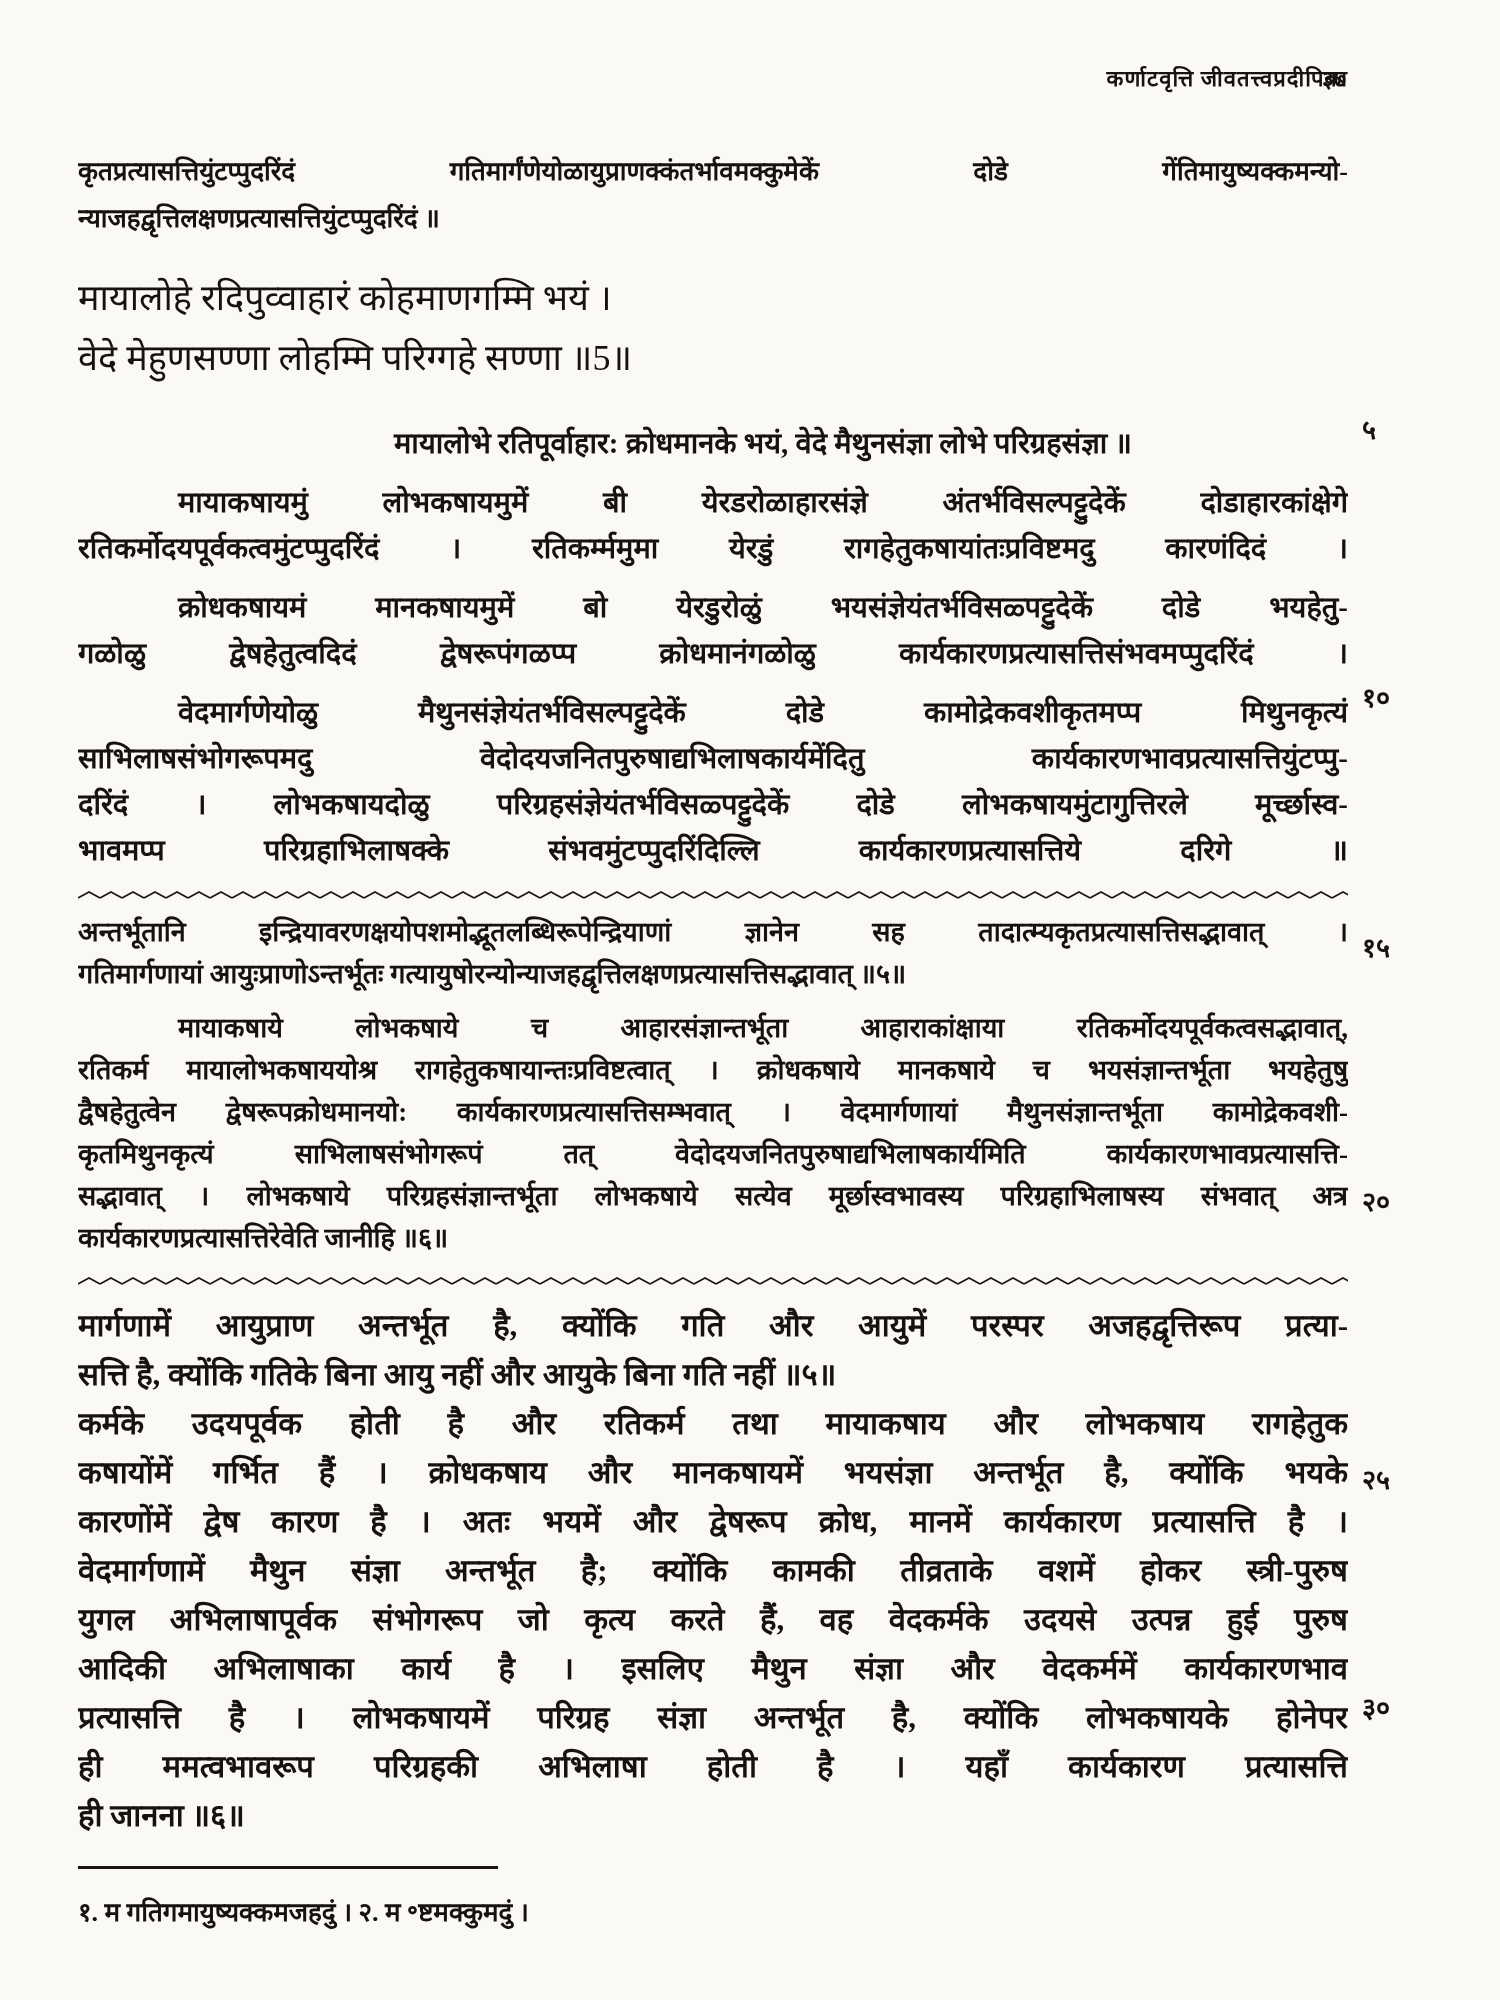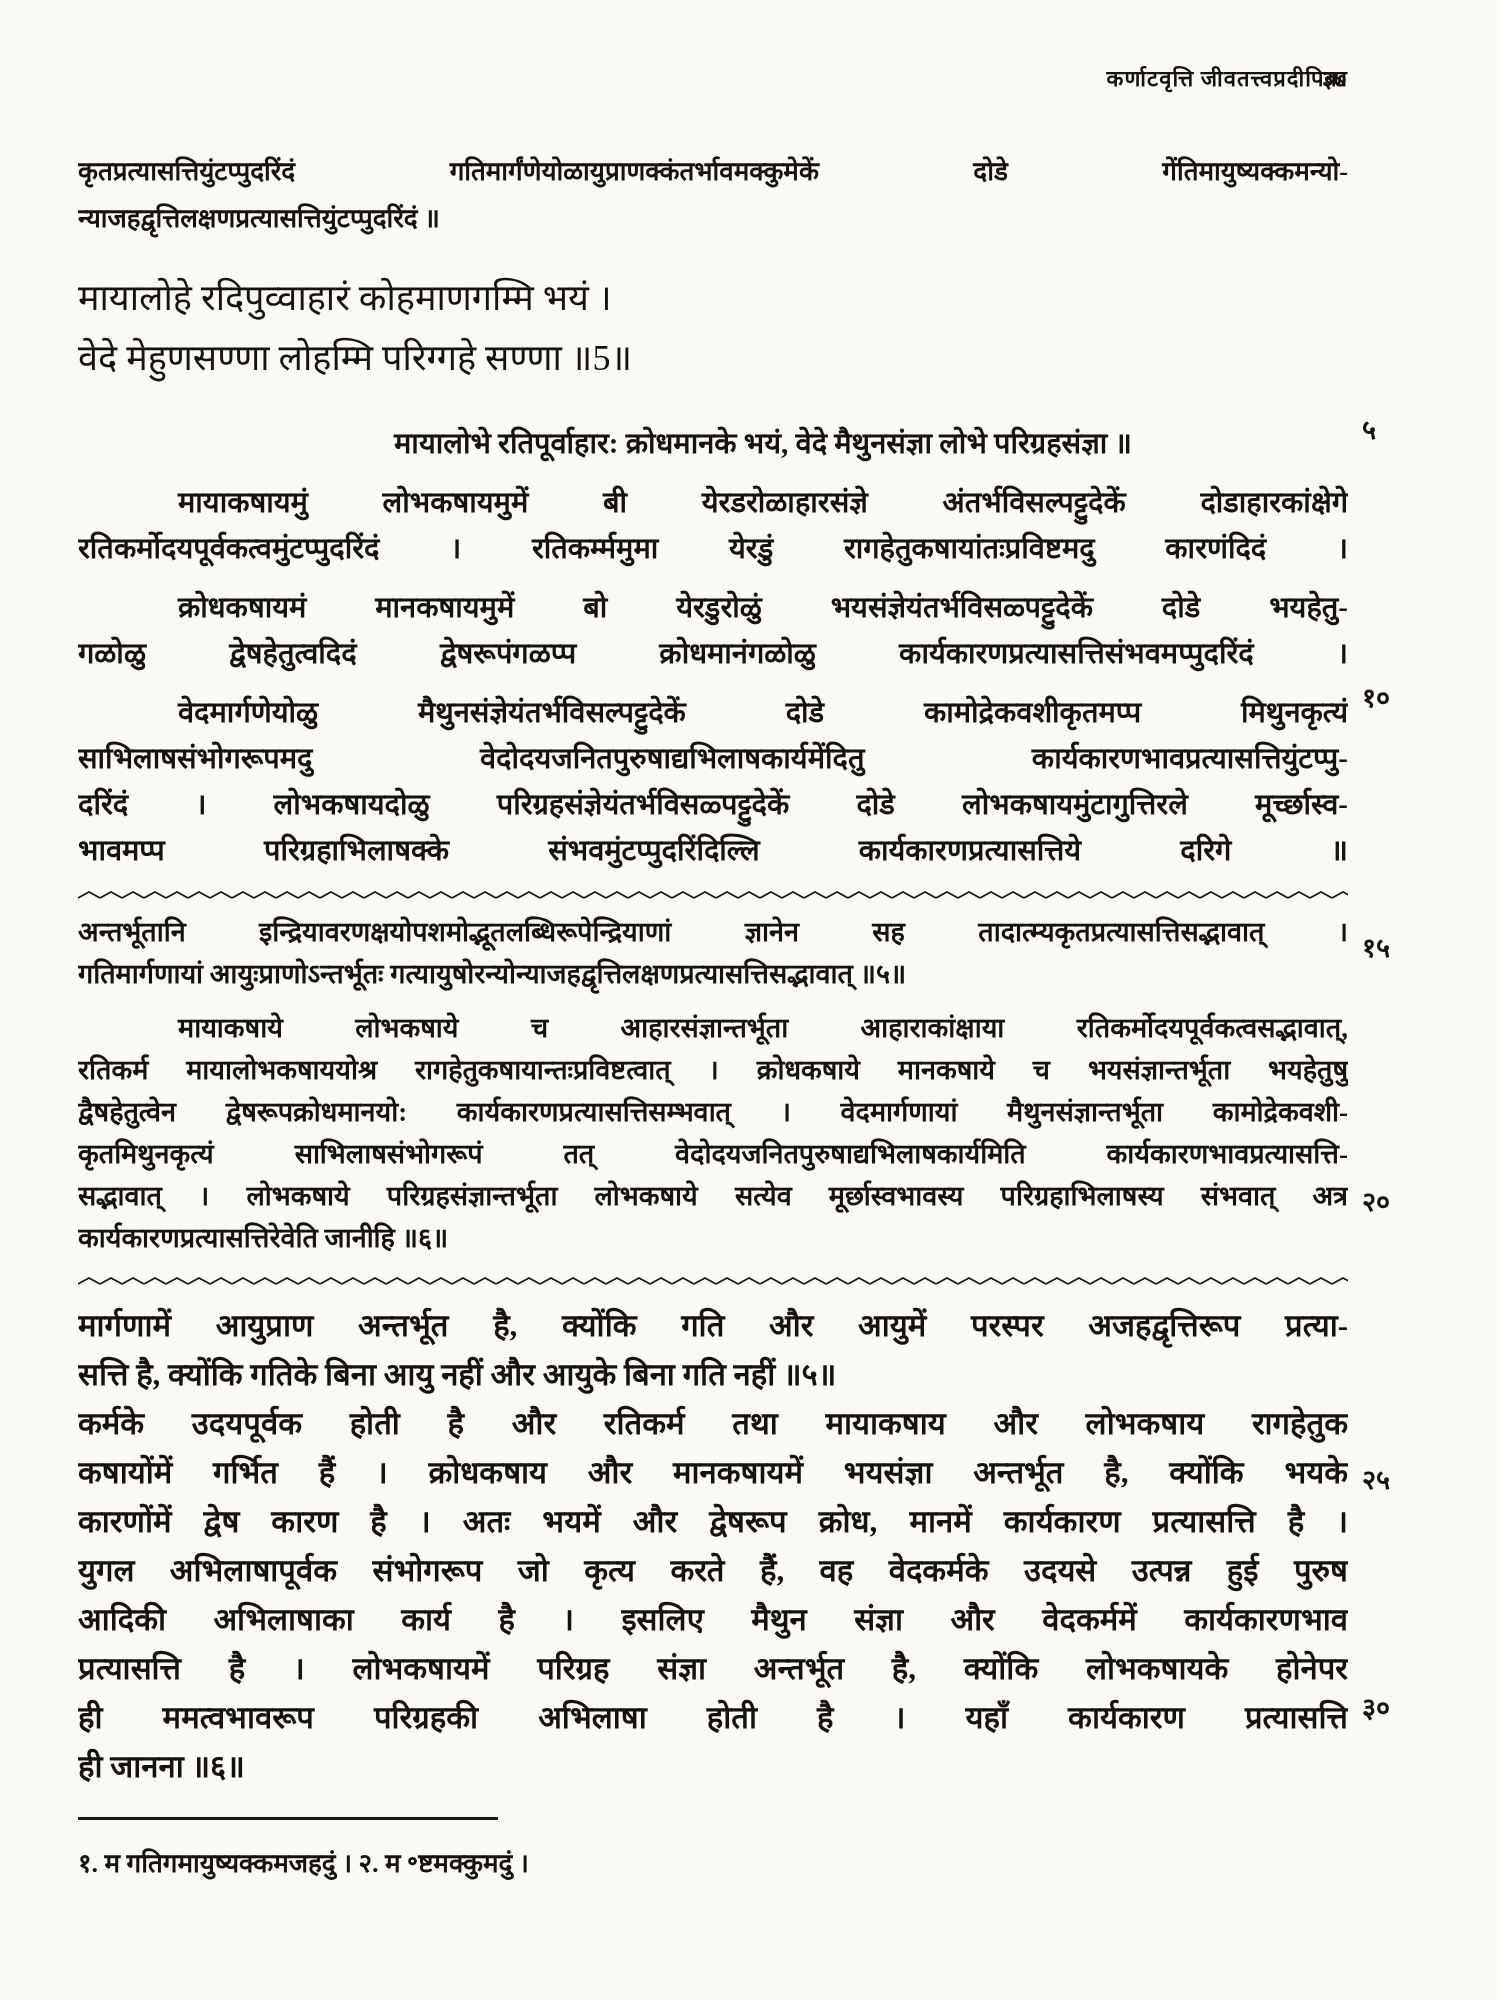--- a/index.html
+++ b/index.html
@@ -95,20 +95,21 @@
         <rect x="0" y="0" width="1270" height="12" fill="url(#zig2)"></rect>
       </svg>
     </div>
 
     <div class="hindi">
       <div class="ln j">मार्गणामें आयुप्राण अन्तर्भूत है, क्योंकि गति और आयुमें परस्पर अजहद्वृत्तिरूप प्रत्या-</div>
       <div class="ln">सत्ति है, क्योंकि गतिके बिना आयु नहीं और आयुके बिना गति नहीं ॥५॥</div>
       <div class="ln j">कर्मके उदयपूर्वक होती है और रतिकर्म तथा मायाकषाय और लोभकषाय रागहेतुक</div>
       <div class="ln j">कषायोंमें गर्भित हैं । क्रोधकषाय और मानकषायमें भयसंज्ञा अन्तर्भूत है, क्योंकि भयके</div>
       <div class="ln j">कारणोंमें द्वेष कारण है । अतः भयमें और द्वेषरूप क्रोध, मानमें कार्यकारण प्रत्यासत्ति है ।</div>
+      <div class="ln j">वेदमार्गणामें मैथुन संज्ञा अन्तर्भूत है; क्योंकि कामकी तीव्रताके वशमें होकर स्त्री-पुरुष</div>
       <div class="ln j">युगल अभिलाषापूर्वक संभोगरूप जो कृत्य करते हैं, वह वेदकर्मके उदयसे उत्पन्न हुई पुरुष</div>
       <div class="ln j">आदिकी अभिलाषाका कार्य है । इसलिए मैथुन संज्ञा और वेदकर्ममें कार्यकारणभाव</div>
       <div class="ln j">प्रत्यासत्ति है । लोभकषायमें परिग्रह संज्ञा अन्तर्भूत है, क्योंकि लोभकषायके होनेपर</div>
       <div class="ln j">ही ममत्वभावरूप परिग्रहकी अभिलाषा होती है । यहाँ कार्यकारण प्रत्यासत्ति</div>
       <div class="ln">ही जानना ॥६॥</div>
     </div>
 
     <div class="footrule"></div>
 
     <div class="footnote">

